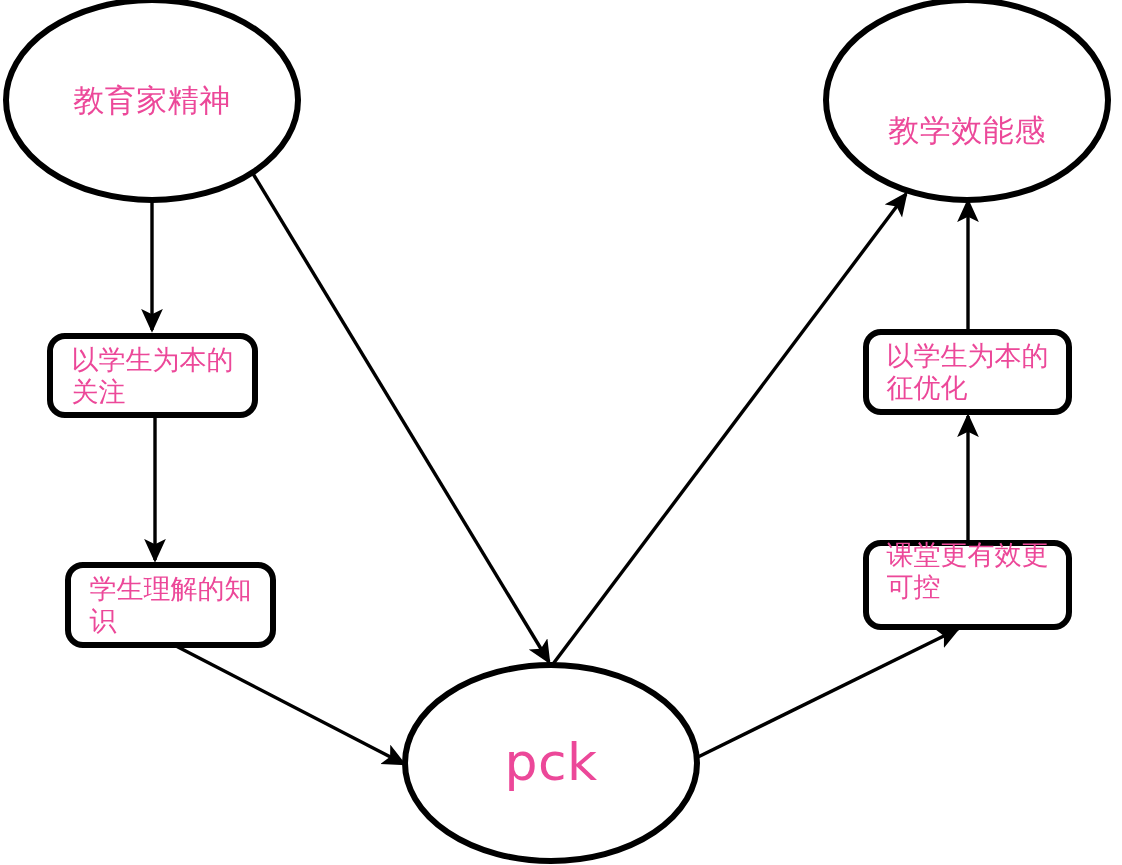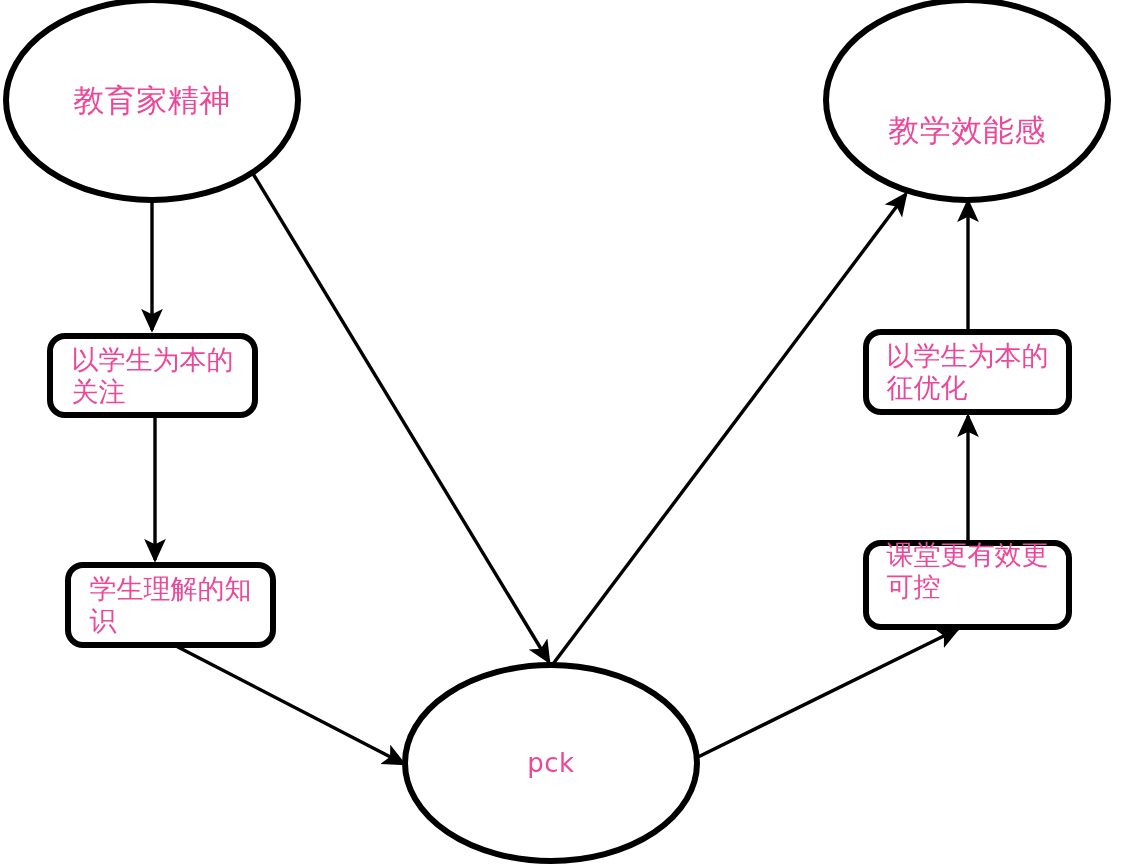--- a/index.html
+++ b/index.html
@@ -48,21 +48,21 @@
     color: #ec4899;
     line-height: 1.18;
     pointer-events: none;
     white-space: pre-line;
   }
   .label-ellipse-top {
     font-size: 31px;
     letter-spacing: 0.5px;
   }
   .label-ellipse-center {
-    font-size: 26px;
+    font-size: 52px;
     letter-spacing: 0.5px;
   }
   .label-box {
     font-size: 27px;
     letter-spacing: 0px;
   }
 </style>
 </head>
 <body>
 

